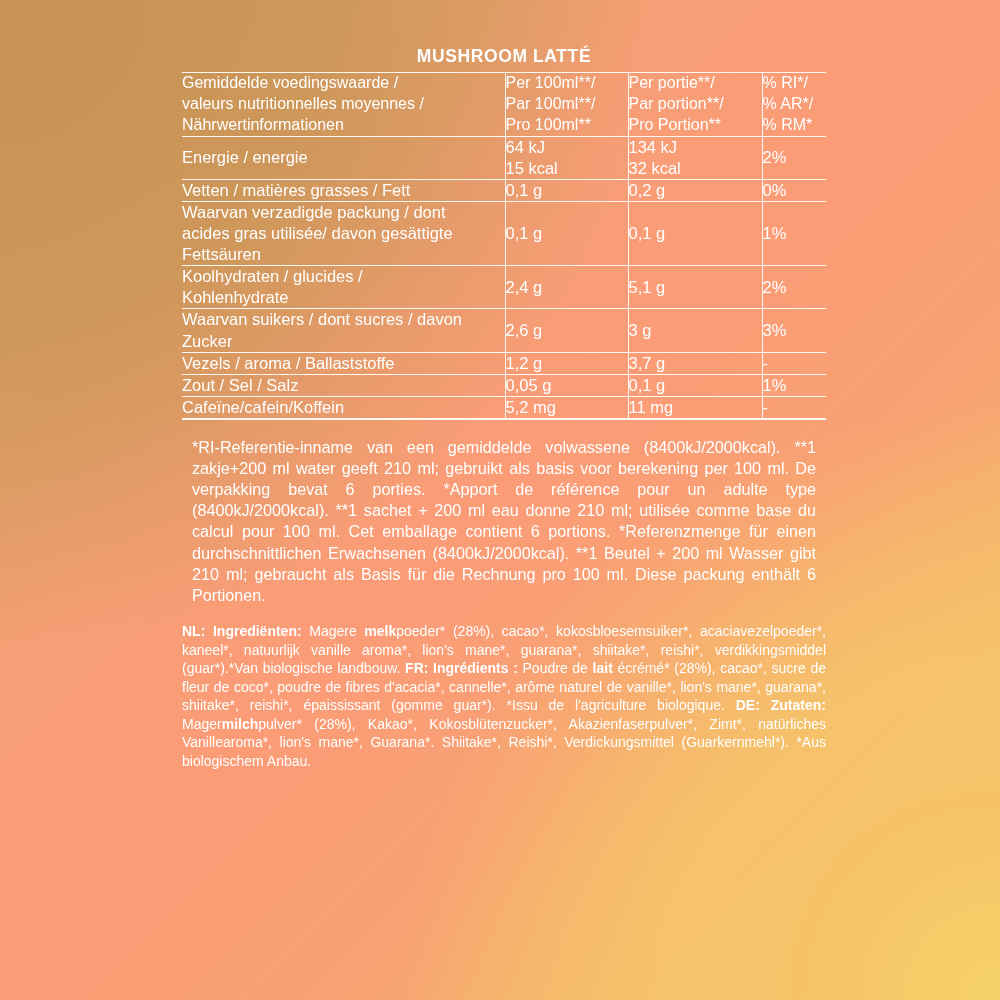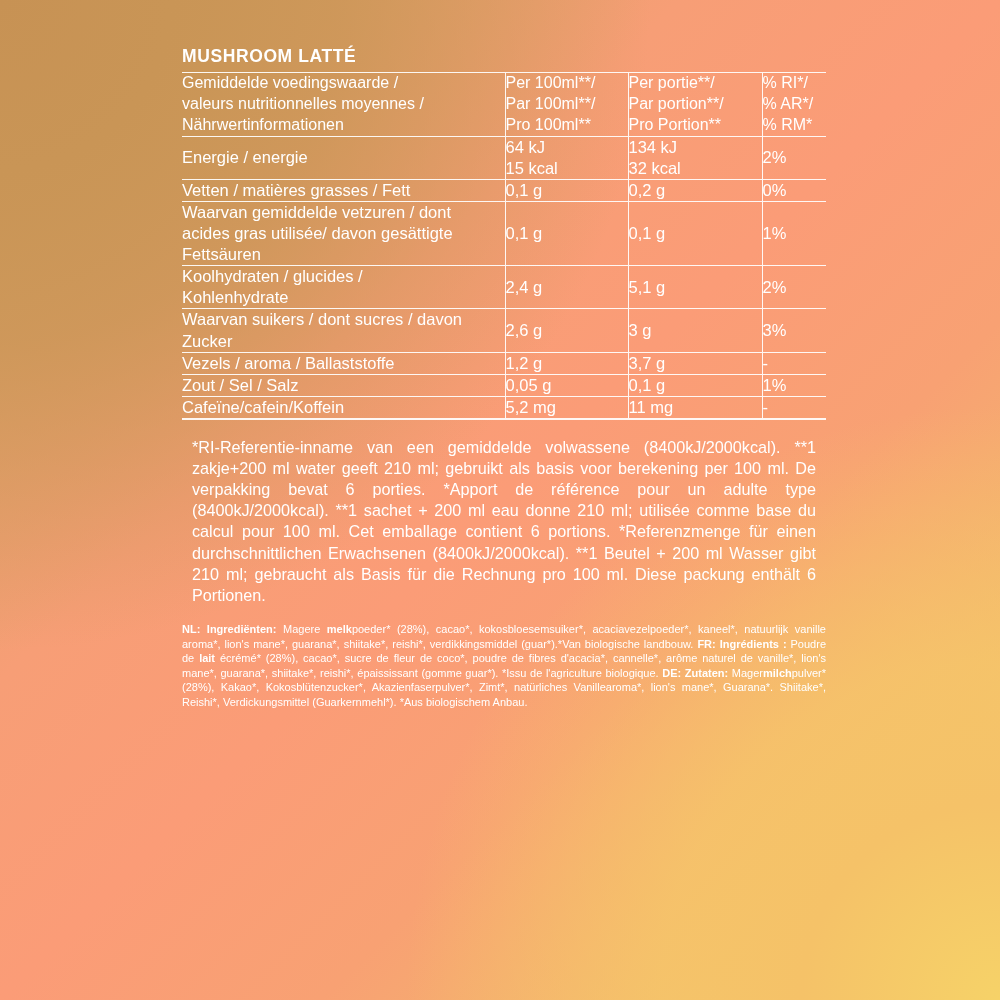--- a/index.html
+++ b/index.html
@@ -33,20 +33,21 @@
     width: 644px;
   }
   
   .product-title {
     font-size: 17.5px;
     font-weight: bold;
     letter-spacing: 0.6px;
     color: #ffffff;
     padding-bottom: 6px;
     line-height: 1.15;
+    text-align: center;
   }
   
   table.nutri {
     border-collapse: collapse;
     width: 644px;
     table-layout: fixed;
     color: #ffffff;
   }
   table.nutri td, table.nutri th {
     border-top: 1.6px solid rgba(255,255,255,0.92);
@@ -107,21 +108,21 @@
   .note {
     color: #ffffff;
     font-size: 16.2px;
     line-height: 1.31;
     text-align: justify;
     margin: 10px;
     padding-top: 7px;
   }
   .ingredients {
     color: #ffffff;
-    font-size: 11px;
+    font-size: 14px;
     line-height: 1.32;
     text-align: justify;
     margin: 0;
     padding-top: 6px;
   }
   .ingredients b, .note b { font-weight: bold; }
 </style>
 </head>
 <body>
 
@@ -184,21 +185,21 @@
           <td class="cell-label">
             <span>Vetten / matières grasses / Fett</span>
           </td>
           <td class="cell-num vline">0,1 g</td>
           <td class="cell-num vline">0,2 g</td>
           <td class="cell-num vline">0%</td>
         </tr>
 
         <tr>
           <td class="cell-label">
-            <span>Waarvan gemiddelde vetzuren / dont</span><br>
+            <span>Waarvan verzadigde packung / dont</span><br>
             <span>acides gras utilisée/ davon gesättigte</span><br>
             <span>Fettsäuren</span>
           </td>
           <td class="cell-num vline">0,1 g</td>
           <td class="cell-num vline">0,1 g</td>
           <td class="cell-num vline">1%</td>
         </tr>
 
         <tr>
           <td class="cell-label">

